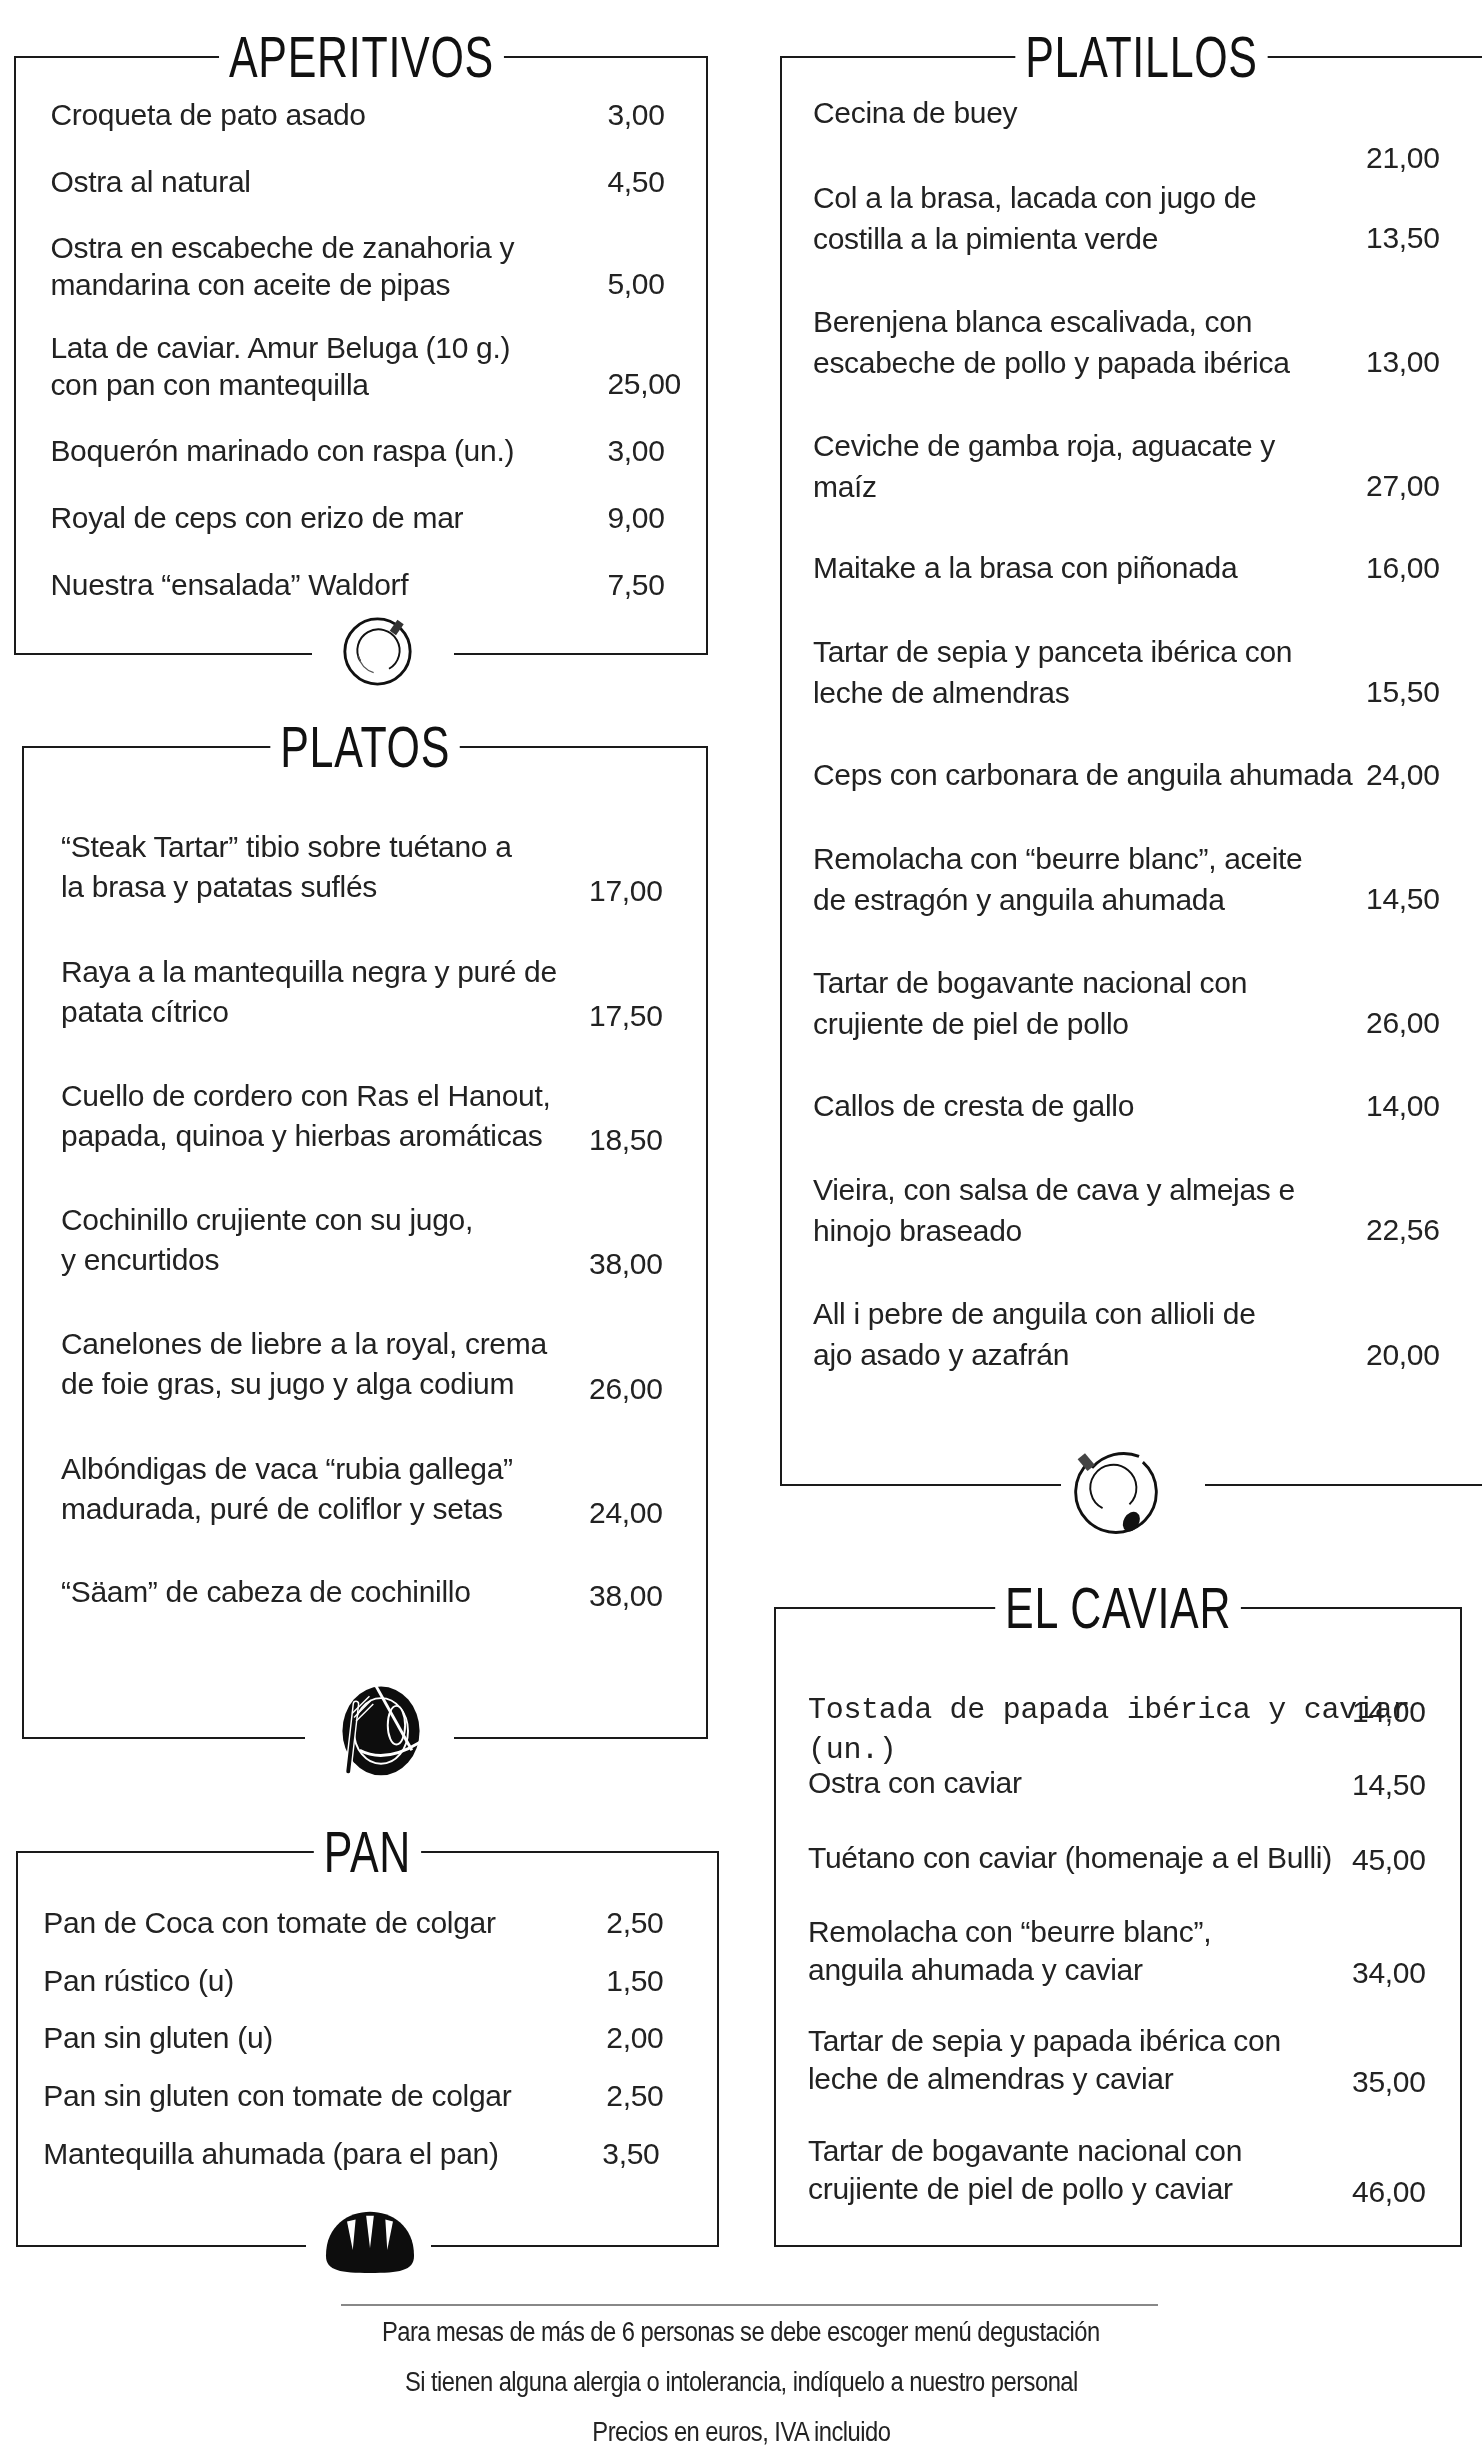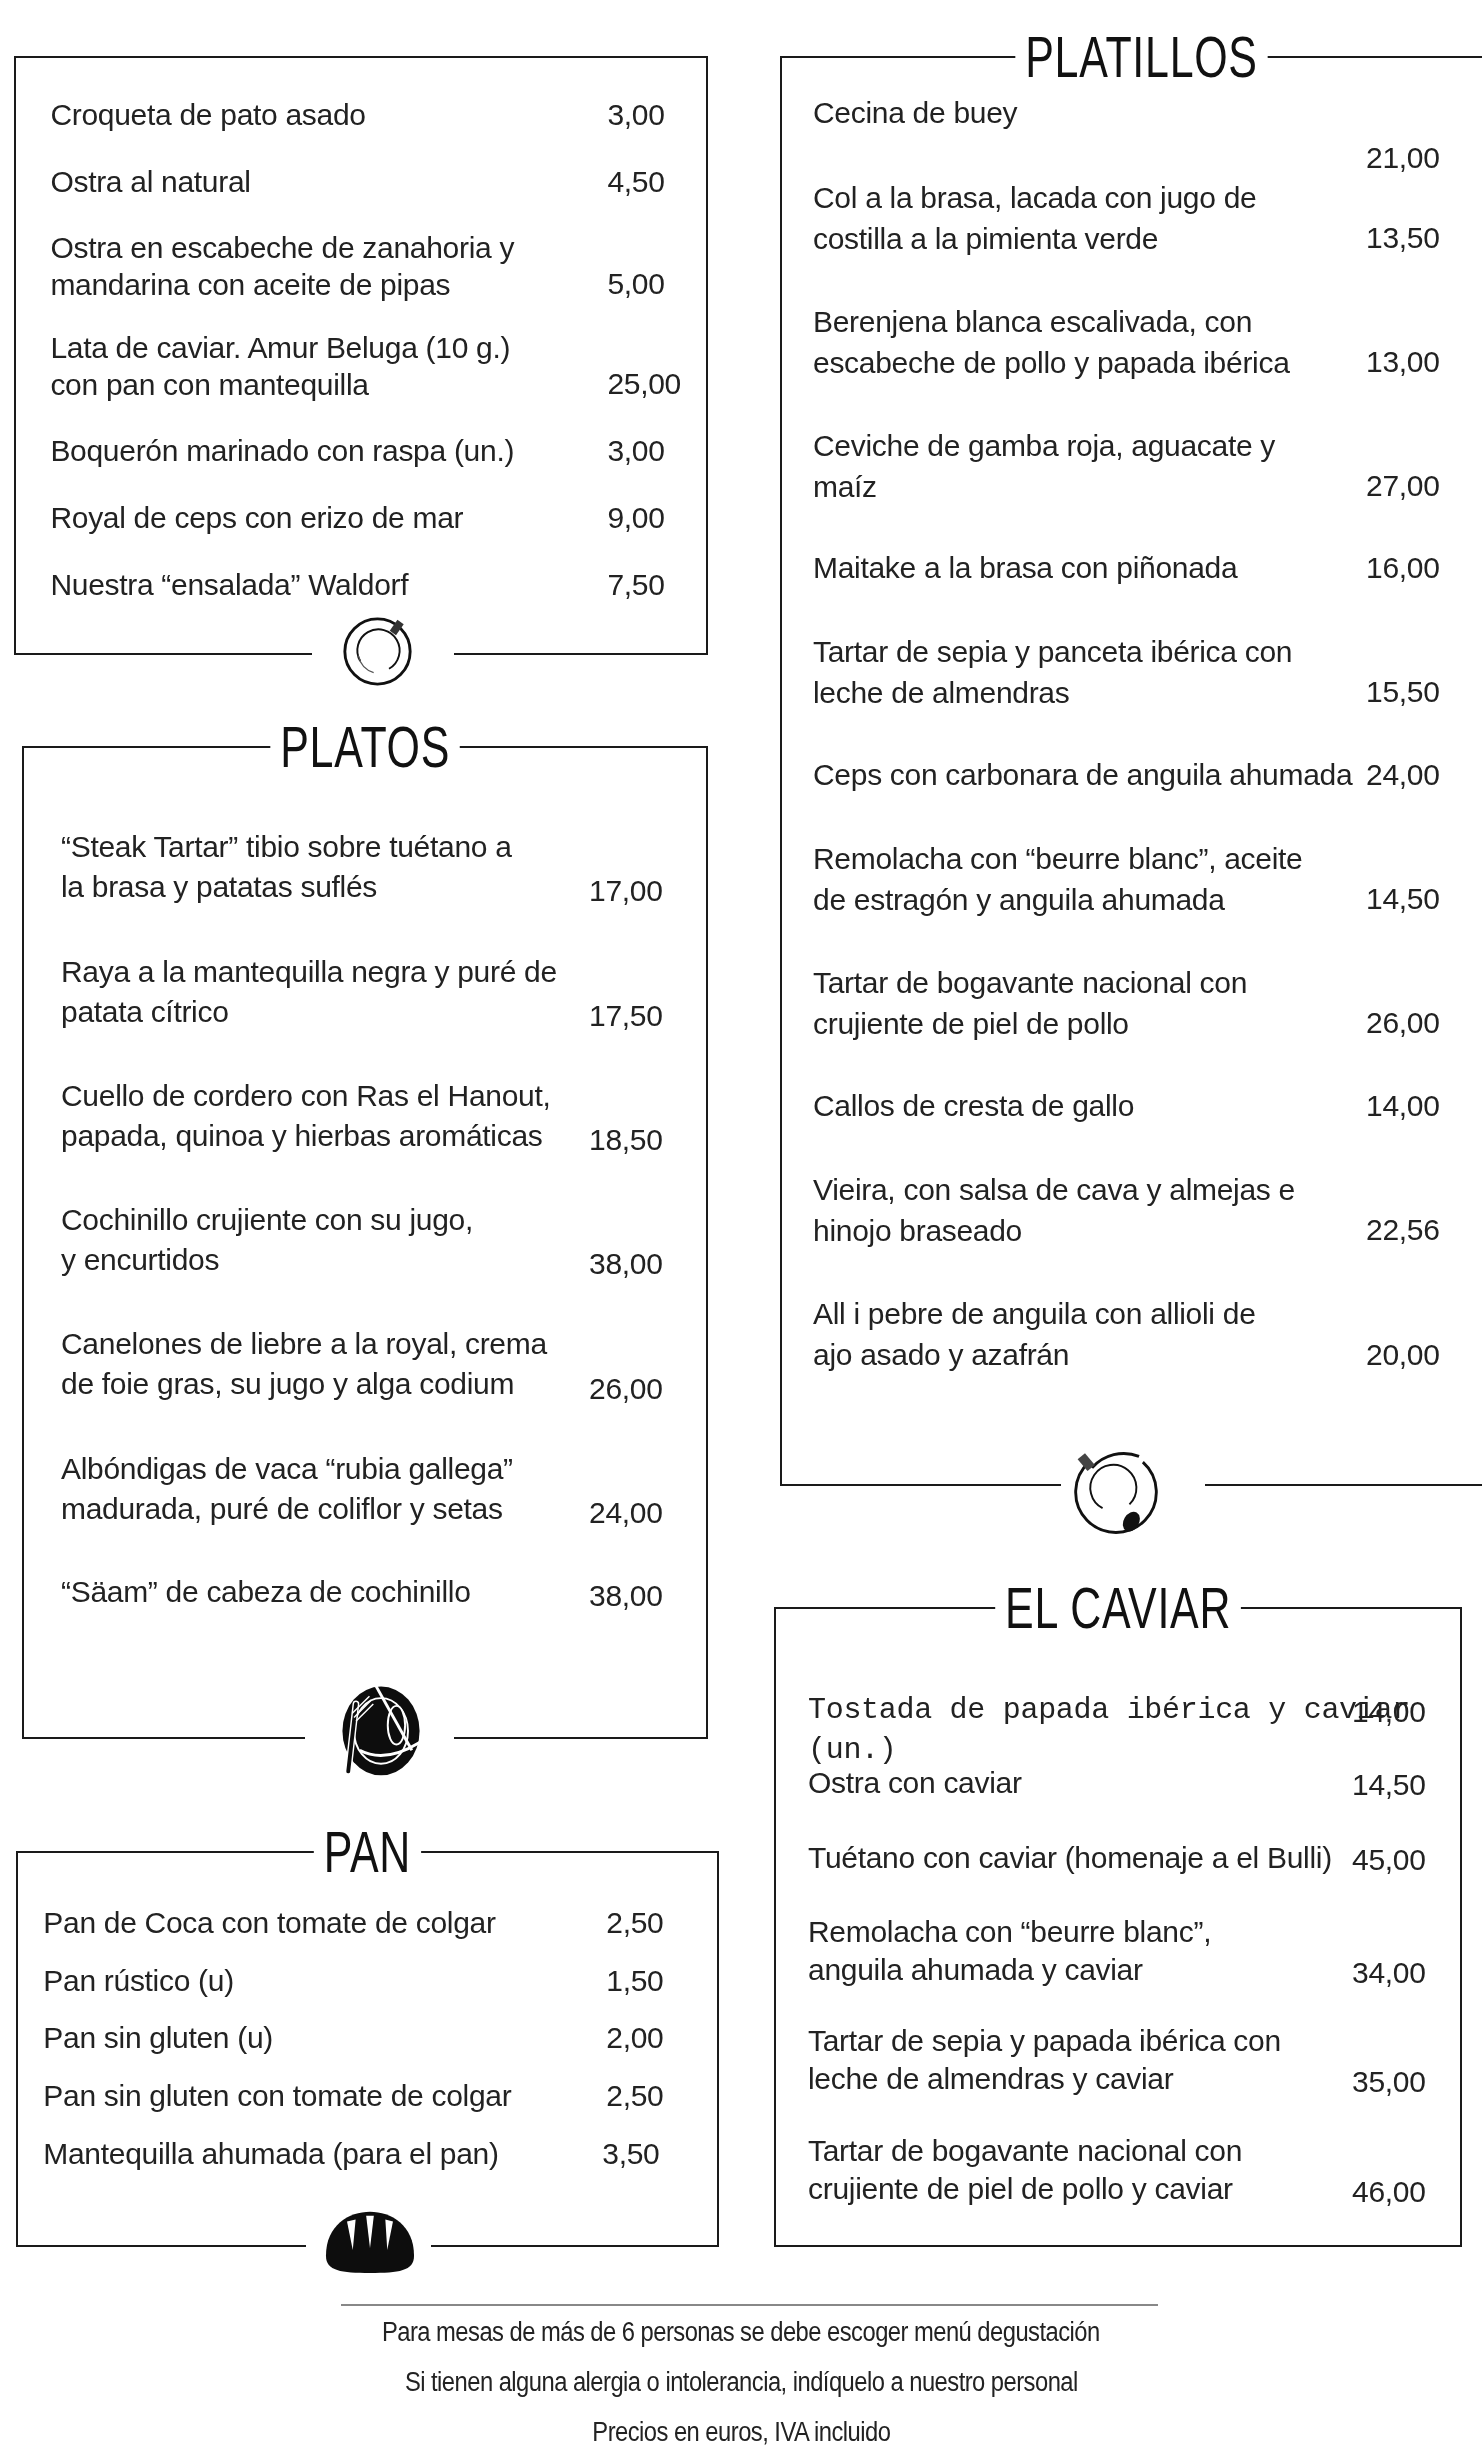--- a/index.html
+++ b/index.html
@@ -34,20 +34,23 @@
   .footer-line {
     position: absolute; left: 0; width: 1482px; text-align: center;
     font-size: 27px; color: #222; letter-spacing: -0.6px;
   }
   .footer-line span { display: inline-block; transform: scaleX(0.88); }
 </style>
 </head>
 <body>
 
 <section class="box" style="left:14.4px; top:56px; width:694px; height:599px;">
+  <div class="title-wrap">
+      <h2 class="title">APERITIVOS</h2>
+    </div>
   <div class="bottom-gap" style="left:296px; width:142px;"></div>
   <div class="items">
     <div class="item" style="top:0;">
       <span class="name" style="left:34px; top:37px;">Croqueta de pato asado</span>
       <span class="price" style="left:591px; top:37px; bottom:auto;">3,00</span>
     </div>
     <div class="item">
       <span class="name" style="left:34px; top:104px;">Ostra al natural</span>
       <span class="price" style="left:591px; top:104px; bottom:auto;">4,50</span>
     </div>

